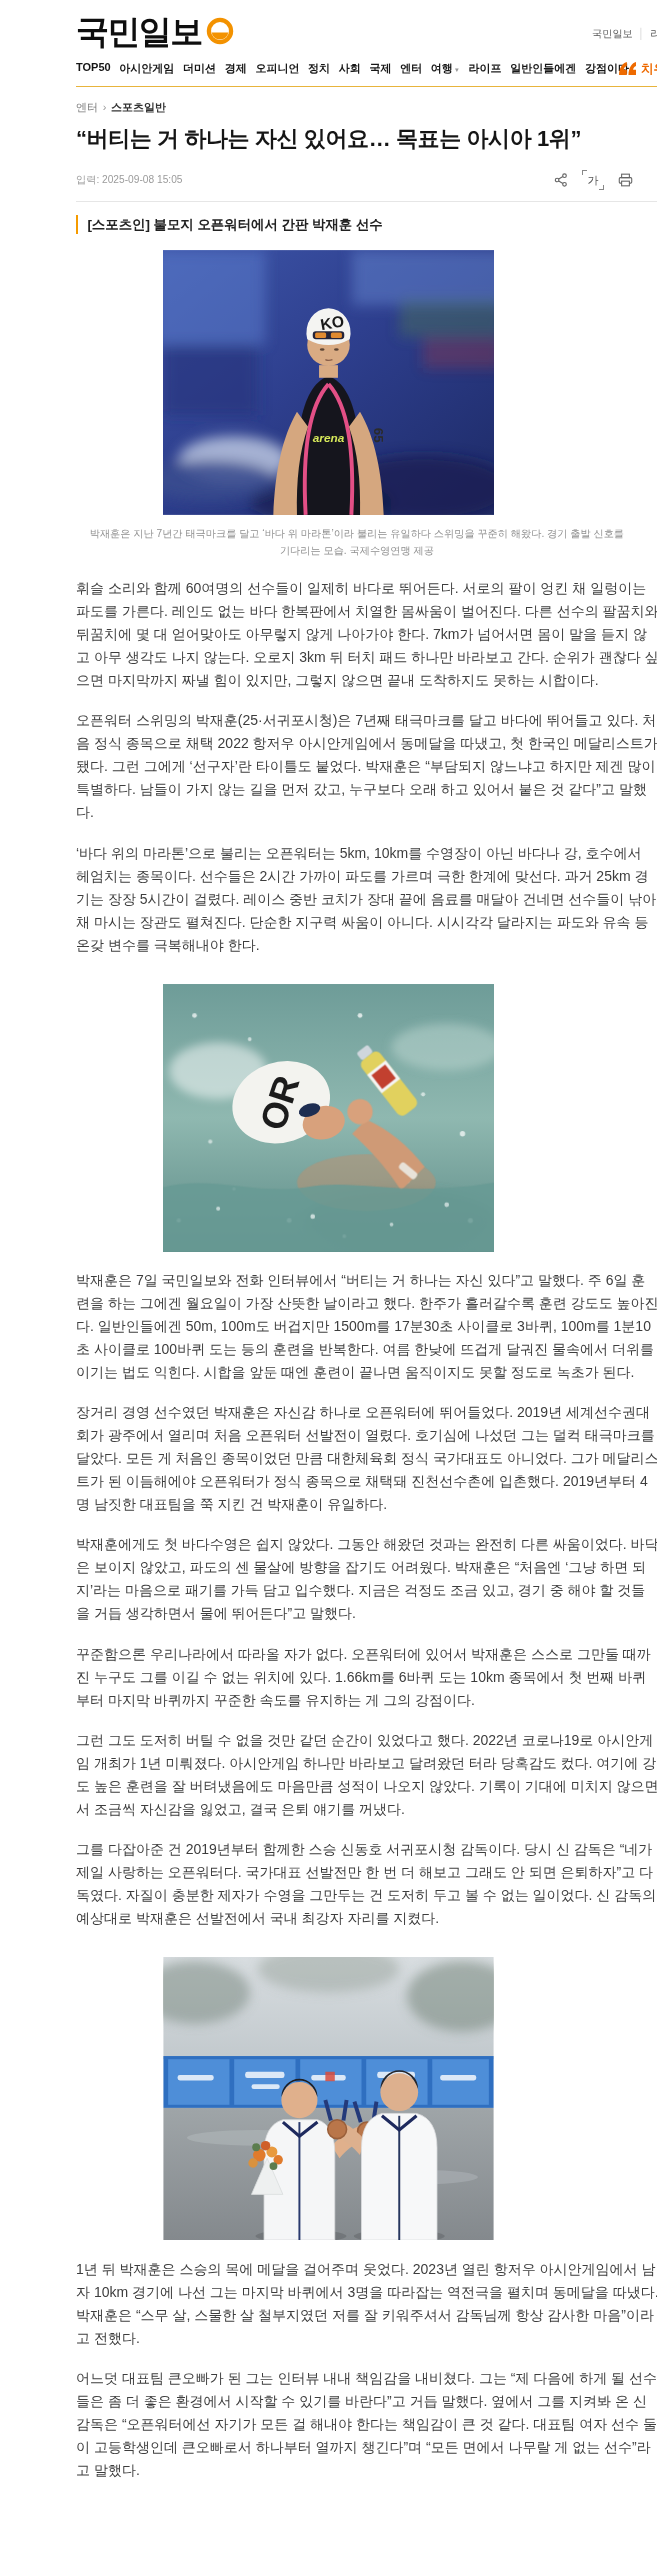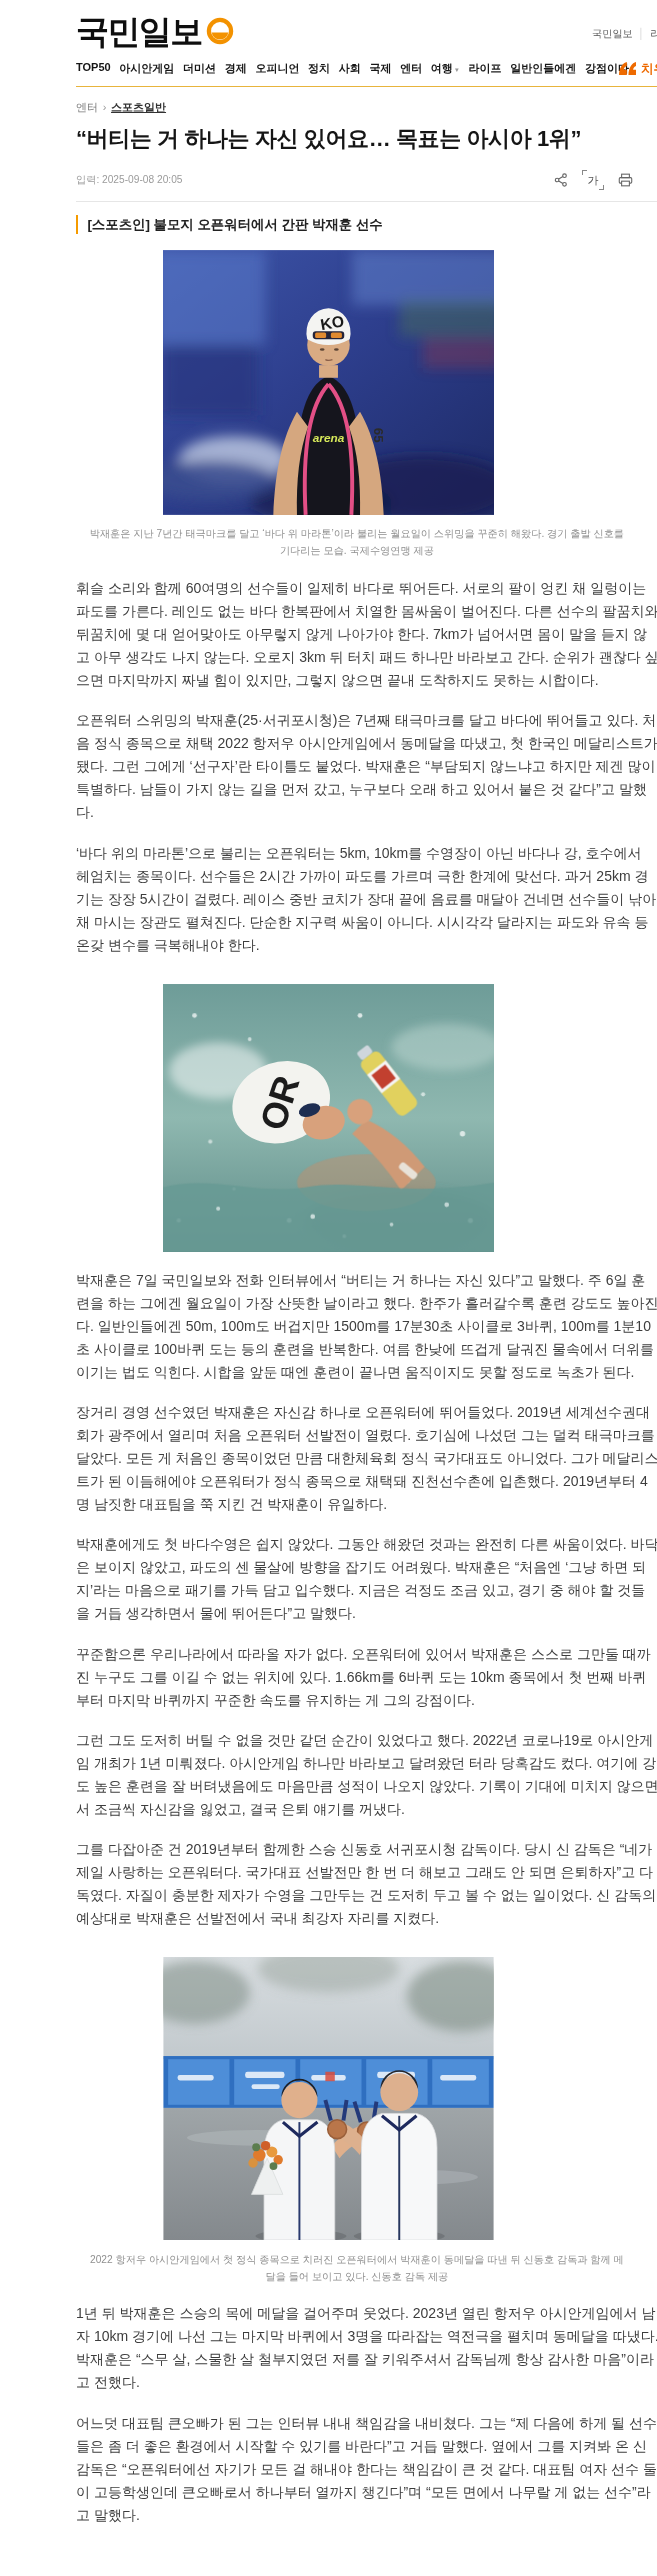--- a/index.html
+++ b/index.html
@@ -20,21 +20,21 @@
   .nav-item { cursor:pointer;text-align:center; }
   .mini-arrow { font-size:6.3px; color:#999; vertical-align:0.8px; margin-left:0.8px; }
   .nav-promo { position:absolute; left:543px; top:0; display:flex; align-items:center; gap:4.7px; color:#ee6a00; font-weight:bold; font-size:12.6px; white-space:nowrap; cursor:pointer; }
 
   .gold-divider { margin:7.9px 0 0 76px; width:587px; border:0; border-top:1.6px solid #e8b43c; }
 
   
   .container { margin-left:76px; width:583px; }
   .breadcrumb { margin-top:12.6px; font-size:11px; color:#7a7a7a; }
   .breadcrumb .bc-chev { margin:0 4.7px; color:#999; }
-  .breadcrumb .bc-sub { color:#333; font-weight:bold; text-decoration:underline; cursor:pointer;margin-top:28px; }
+  .breadcrumb .bc-sub { color:#333; font-weight:bold; cursor:pointer;margin-top:28px; }
 
   h1.title { margin:9.4px 0 0; font-size:22px; line-height:30px; font-weight:bold; color:#151515; letter-spacing:-0.4px; white-space:nowrap; }
 
   .meta-row { margin-top:15.7px; width:579px; display:flex; justify-content:space-between; align-items:center; }
   .date { font-size:10.2px; color:#9b9b9b; }
   .tools { display:flex; align-items:center; gap:14px; margin-right:22px; }
   .tool-btn { cursor:pointer; display:flex; align-items:center; }
   .fontsize-btn { position:relative; font-size:11px; color:#555; padding:2.4px 5.5px; cursor:pointer; }
   .fontsize-btn::before { content:""; position:absolute; left:0; top:0; width:3.9px; height:3.9px; border-left:1.2px solid #888; border-top:1.2px solid #888; }
   .fontsize-btn::after { content:""; position:absolute; right:0; bottom:0; width:3.9px; height:3.9px; border-right:1.2px solid #888; border-bottom:1.2px solid #888; }
@@ -102,21 +102,21 @@
 
   <main class="container">
 
     <div class="breadcrumb">
       <span>엔터</span><span class="bc-chev">›</span><span class="bc-sub">스포츠일반</span>
     </div>
 
     <h1 class="title">“버티는 거 하나는 자신 있어요… 목표는 아시아 1위”</h1>
 
     <div class="meta-row">
-      <span class="date">입력: 2025-09-08 20:05</span>
+      <span class="date">입력: 2025-09-08 15:05</span>
       <div class="tools">
         <span class="tool-btn">
           <svg width="14" height="14" viewBox="0 0 18 18" fill="none" stroke="#666" stroke-width="1.5">
             <circle cx="13.5" cy="3.5" r="2.3"></circle>
               <circle cx="4" cy="9" r="2.3"></circle>
               <circle cx="13.5" cy="14.5" r="2.3"></circle>
             <line x1="6" y1="7.8" x2="11.5" y2="4.6"></line>
               <line x1="6" y1="10.2" x2="11.5" y2="13.4"></line>
           </svg>
         </span>
@@ -178,21 +178,21 @@
           <rect x="190" y="103" width="40" height="10" rx="4" fill="#23233a"></rect>
           <rect x="193" y="104.5" width="14" height="7" rx="2" fill="#e08a30"></rect>
           <rect x="213" y="104.5" width="14" height="7" rx="2" fill="#e08a30"></rect>
           <ellipse cx="202" cy="126" rx="3" ry="1.6" fill="#5b4434"></ellipse>
           <ellipse cx="220" cy="126" rx="3" ry="1.6" fill="#5b4434"></ellipse>
           <path d="M206,139 Q210,141 215,139" stroke="#8a5f49" stroke-width="1.5" fill="none"></path>
           <text x="268" y="235" font-size="17" font-weight="bold" fill="#2b2b2b" text-anchor="middle" transform="rotate(90 268 235)">65</text>
           <text x="210" y="243" font-size="15" font-weight="bold" font-style="italic" fill="#d6e85a" text-anchor="middle">arena</text>
         </svg>
       </div>
-      <figcaption class="figcaption">박재훈은 지난 7년간 태극마크를 달고 ‘바다 위 마라톤’이라 불리는 월요일이 스위밍을 꾸준히 해왔다. 경기 출발 신호를 기다리는 모습. 국제수영연맹 제공</figcaption>
+      <figcaption class="figcaption">박재훈은 지난 7년간 태극마크를 달고 ‘바다 위 마라톤’이라 불리는 유일하다 스위밍을 꾸준히 해왔다. 경기 출발 신호를 기다리는 모습. 국제수영연맹 제공</figcaption>
     </figure>
 
     <p class="body-p">휘슬 소리와 함께 60여명의 선수들이 일제히 바다로 뛰어든다. 서로의 팔이 엉킨 채 일렁이는 파도를 가른다. 레인도 없는 바다 한복판에서 치열한 몸싸움이 벌어진다. 다른 선수의 팔꿈치와 뒤꿈치에 몇 대 얻어맞아도 아무렇지 않게 나아가야 한다. 7km가 넘어서면 몸이 말을 듣지 않고 아무 생각도 나지 않는다. 오로지 3km 뒤 터치 패드 하나만 바라보고 간다. 순위가 괜찮다 싶으면 마지막까지 짜낼 힘이 있지만, 그렇지 않으면 끝내 도착하지도 못하는 시합이다.</p>
     <p class="body-p">오픈워터 스위밍의 박재훈(25·서귀포시청)은 7년째 태극마크를 달고 바다에 뛰어들고 있다. 처음 정식 종목으로 채택 2022 항저우 아시안게임에서 동메달을 따냈고, 첫 한국인 메달리스트가 됐다. 그런 그에게 ‘선구자’란 타이틀도 붙었다. 박재훈은 “부담되지 않느냐고 하지만 제겐 많이 특별하다. 남들이 가지 않는 길을 먼저 갔고, 누구보다 오래 하고 있어서 붙은 것 같다”고 말했다.</p>
     <p class="body-p">‘바다 위의 마라톤’으로 불리는 오픈워터는 5km, 10km를 수영장이 아닌 바다나 강, 호수에서 헤엄치는 종목이다. 선수들은 2시간 가까이 파도를 가르며 극한 한계에 맞선다. 과거 25km 경기는 장장 5시간이 걸렸다. 레이스 중반 코치가 장대 끝에 음료를 매달아 건네면 선수들이 낚아채 마시는 장관도 펼쳐진다. 단순한 지구력 싸움이 아니다. 시시각각 달라지는 파도와 유속 등 온갖 변수를 극복해내야 한다.</p>
 
     <figure class="figure" style="margin-left:0; margin-top:27px">
       <div class="img-wrap">
         <svg viewBox="0 0 420 340" width="331" height="268" role="img">
           <defs>
@@ -325,21 +325,20 @@
           <path d="M256,232 C244,220 236,214 226,210 L220,228 C231,233 241,241 250,252 Z" fill="#ddb08e"></path>
           <circle cx="221" cy="219" r="12" fill="#b9764a" stroke="#9a5f3a" stroke-width="2"></circle>
           <path d="M213,208 L206,182 M229,208 L233,182" stroke="#243a7a" stroke-width="5"></path>
           <path d="M252,360 L252,243 Q252,206 278,199 L322,199 Q348,206 348,243 L348,360 Z" fill="#f7f8f9" stroke="#dcdee0"></path>
           <line x1="300" y1="202" x2="300" y2="360" stroke="#27375f" stroke-width="2.5"></line>
           <path d="M278,202 L300,220 L322,202" fill="none" stroke="#1e2a5e" stroke-width="4"></path>
           <circle cx="300" cy="172" r="24" fill="#ddb08e"></circle>
           <path d="M276,168 A24,24 0 0 1 324,168 Q316,146 300,146 Q284,146 276,168 Z" fill="#26262a"></path>
         </svg>
       </div>
-      <figcaption class="figcaption">2022 항저우 아시안게임에서 첫 정식 종목으로 치러진 오픈워터에서 박재훈이 동메달을 따낸 뒤 신동호 감독과 함께 메달을 들어 보이고 있다. 신동호 감독 제공</figcaption>
     </figure>
 
     <p class="body-p">1년 뒤 박재훈은 스승의 목에 메달을 걸어주며 웃었다. 2023년 열린 항저우 아시안게임에서 남자 10km 경기에 나선 그는 마지막 바퀴에서 3명을 따라잡는 역전극을 펼치며 동메달을 따냈다. 박재훈은 “스무 살, 스물한 살 철부지였던 저를 잘 키워주셔서 감독님께 항상 감사한 마음”이라고 전했다.</p>
     <p class="body-p">어느덧 대표팀 큰오빠가 된 그는 인터뷰 내내 책임감을 내비쳤다. 그는 “제 다음에 하게 될 선수들은 좀 더 좋은 환경에서 시작할 수 있기를 바란다”고 거듭 말했다. 옆에서 그를 지켜봐 온 신 감독은 “오픈워터에선 자기가 모든 걸 해내야 한다는 책임감이 큰 것 같다. 대표팀 여자 선수 둘이 고등학생인데 큰오빠로서 하나부터 열까지 챙긴다”며 “모든 면에서 나무랄 게 없는 선수”라고 말했다.</p>
 
   </main>
 </div>
 
 
 </body></html>

